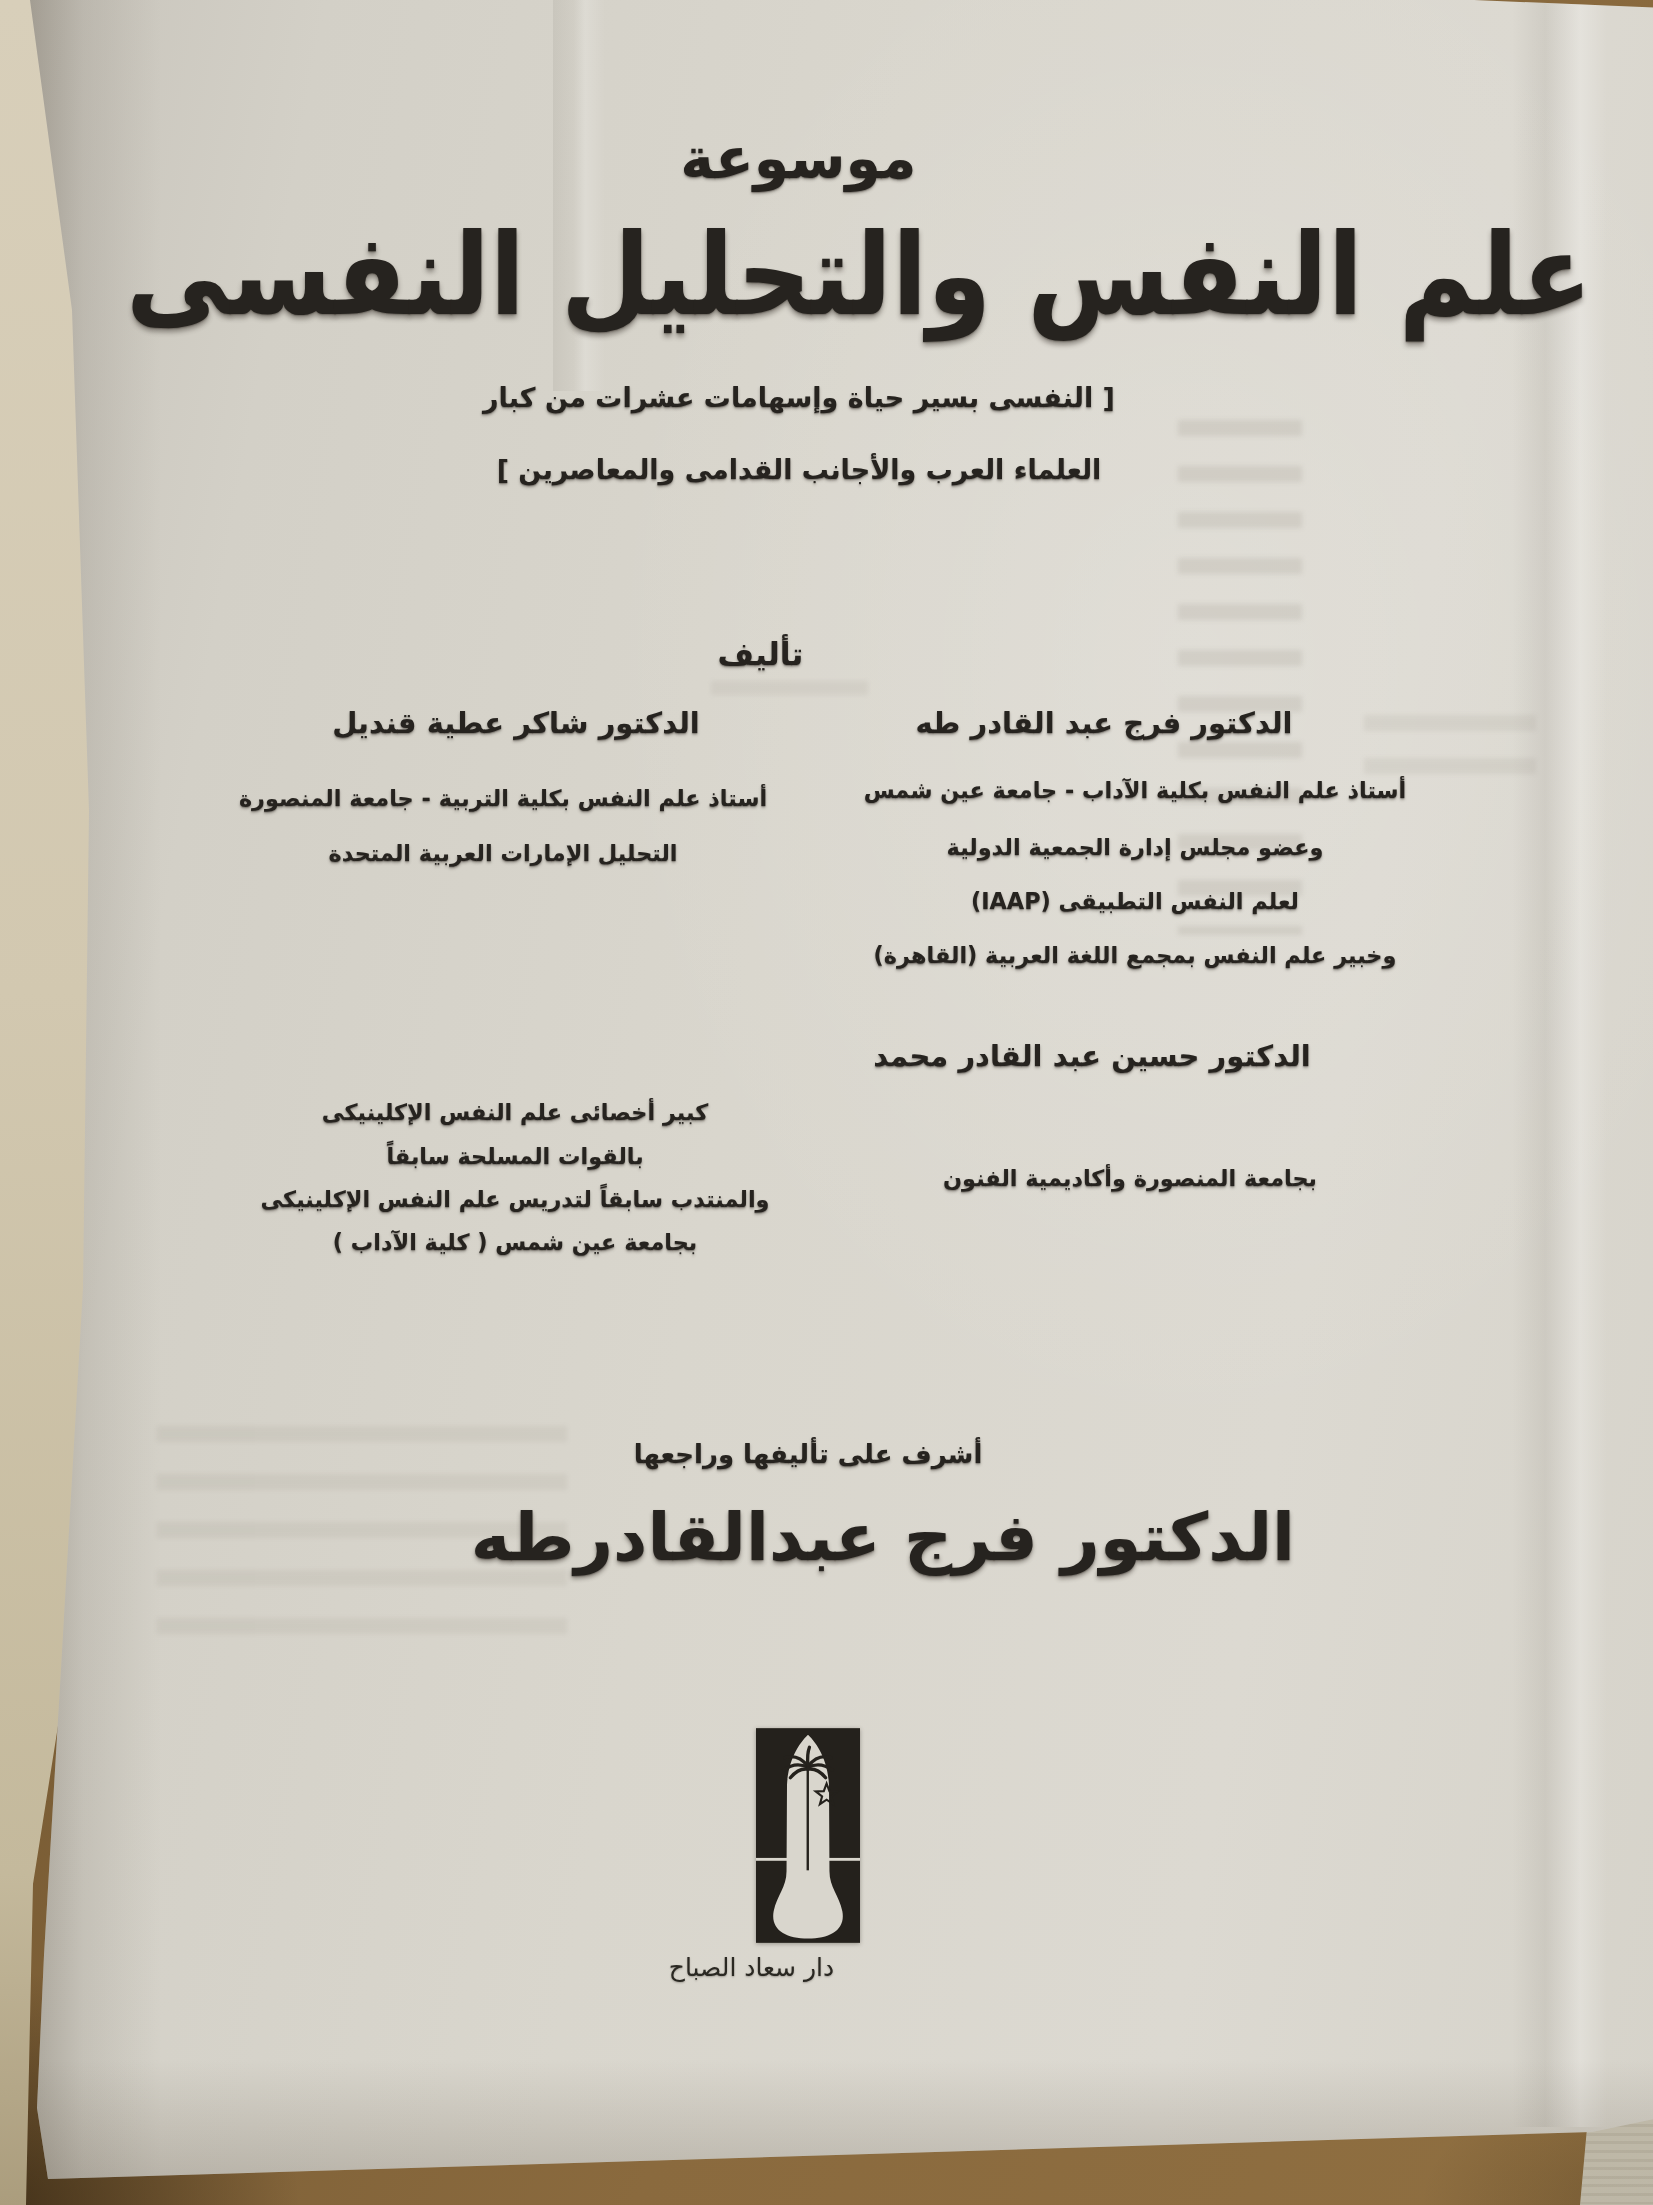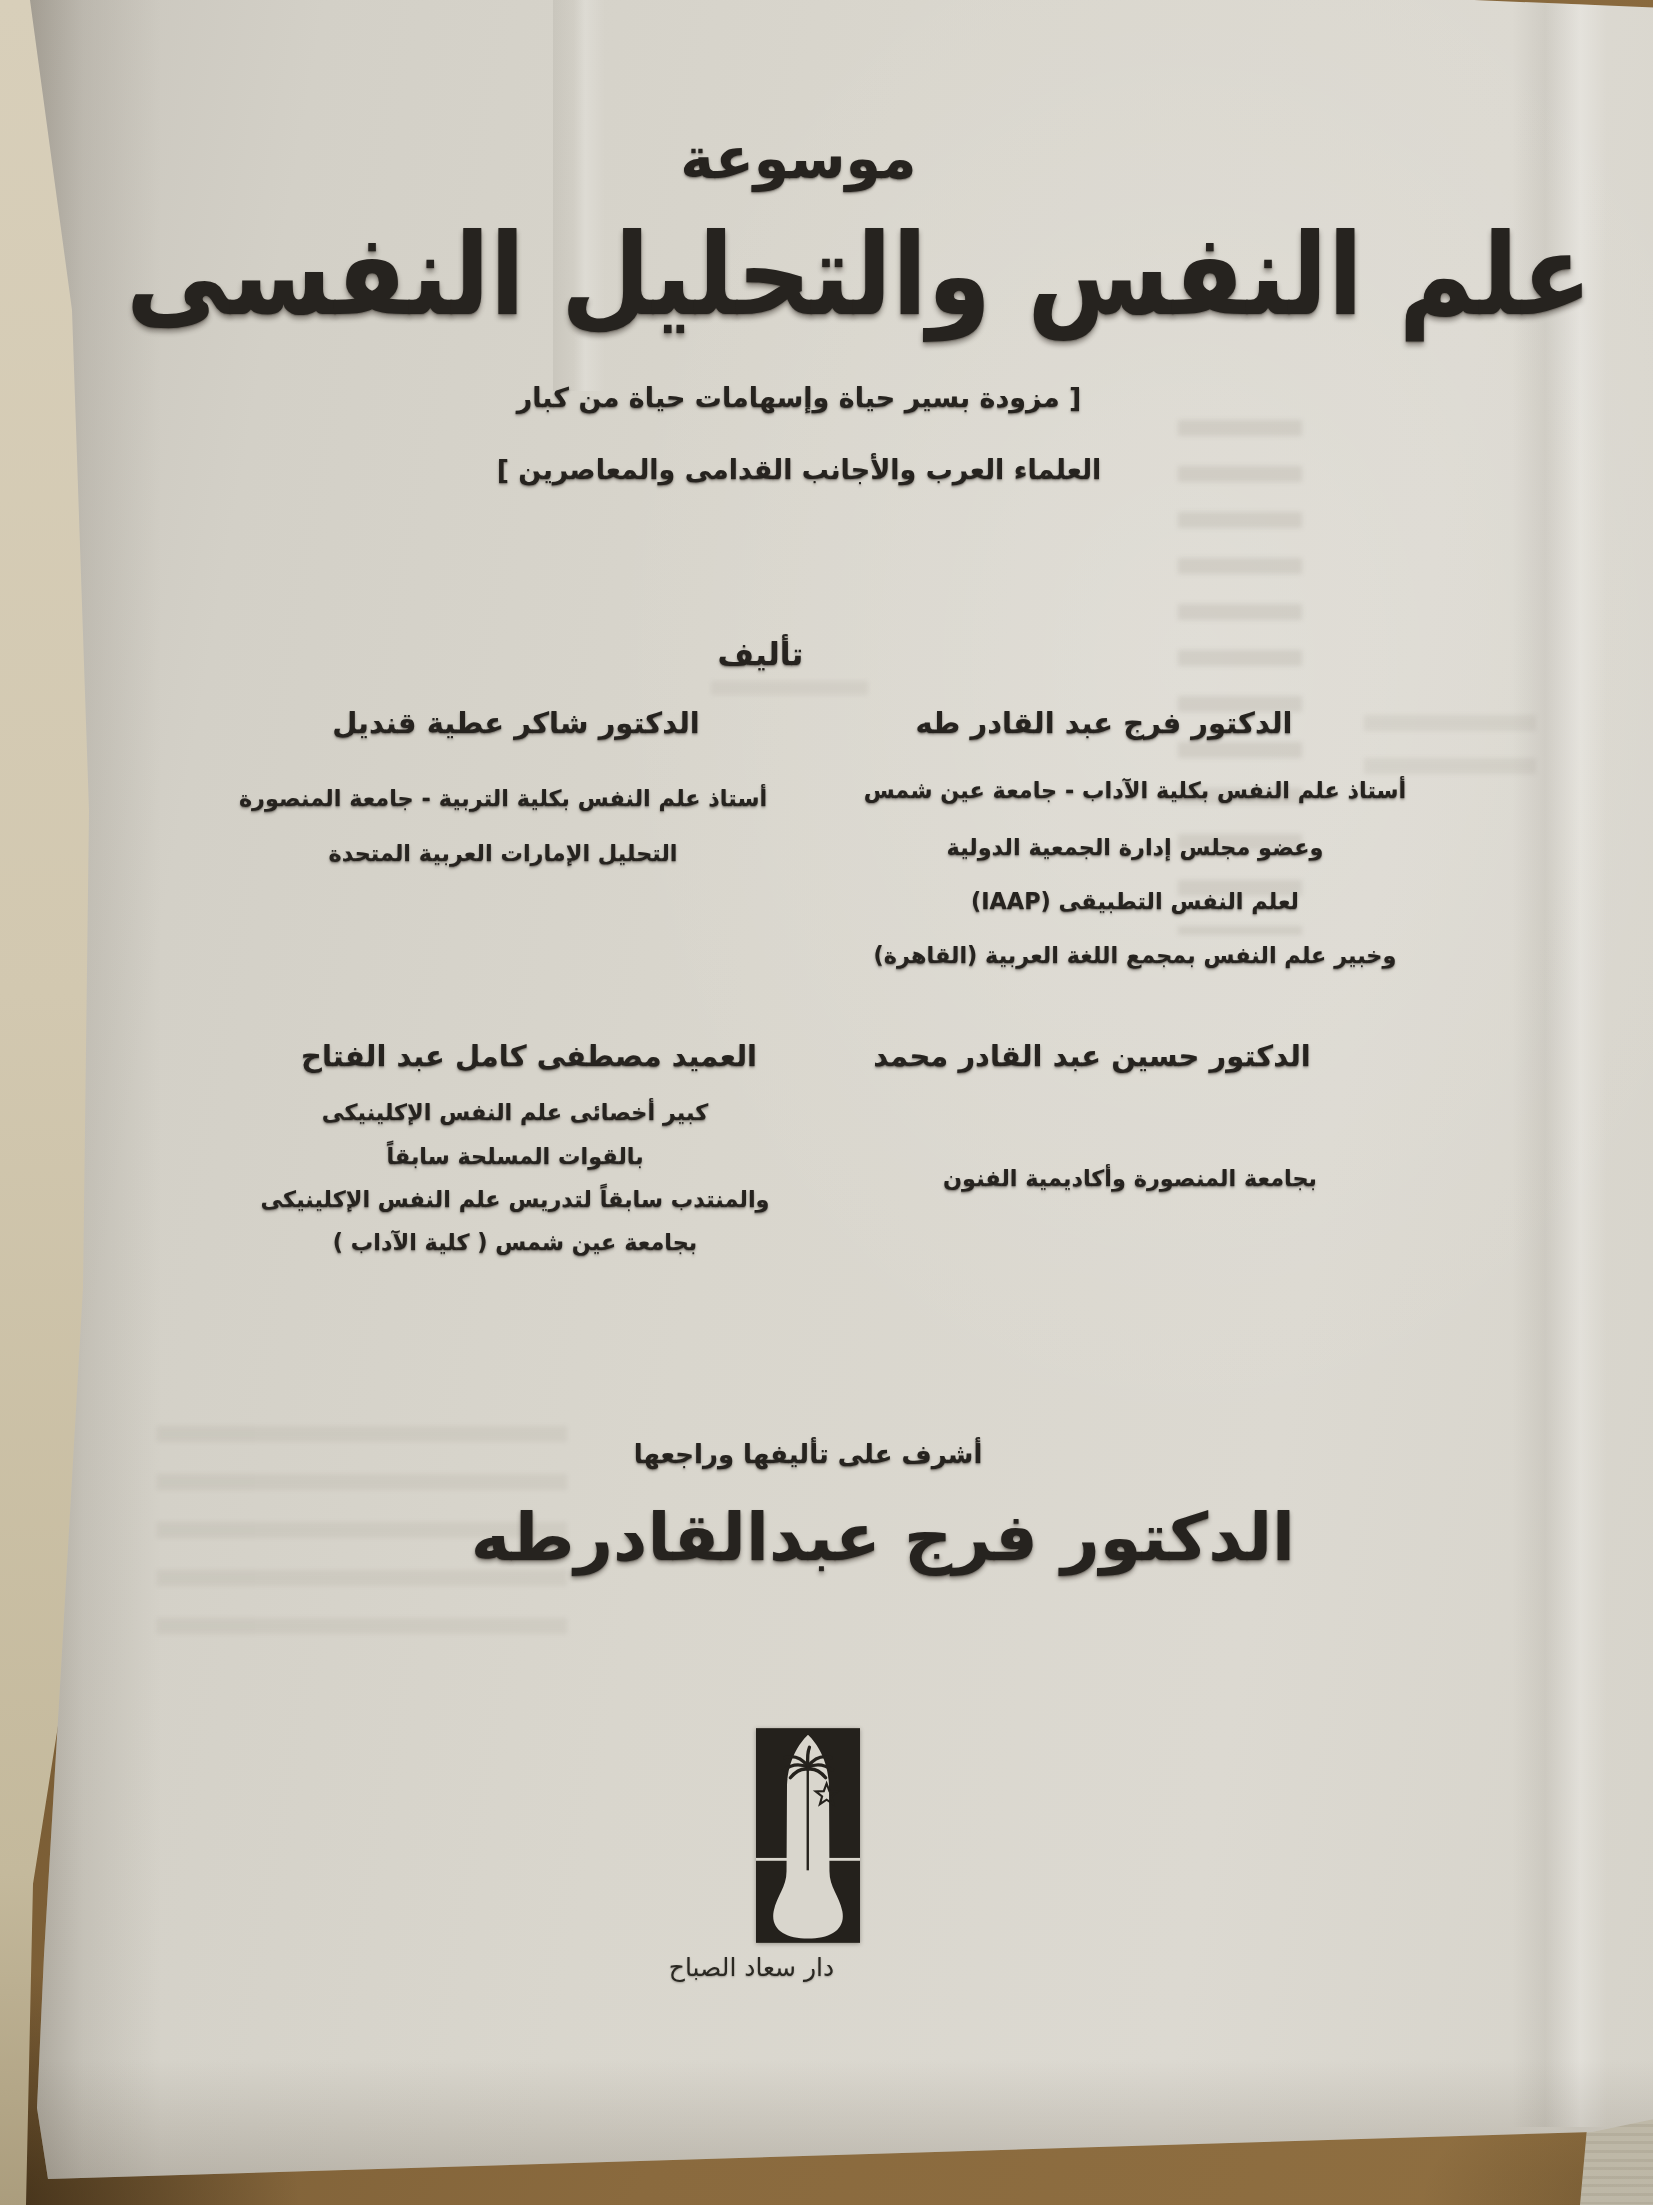--- a/index.html
+++ b/index.html
@@ -108,39 +108,38 @@
     <div class="crease-top"></div>
     <div class="crease-right"></div>
     <div class="ghost g1"></div>
     <div class="ghost g2"></div>
     <div class="ghost g3"></div>
     <div class="ghost g4"></div>
     <div class="bottom-shade"></div>
 
     <div class="t series">موسوعة</div>
     <div class="t title">علم النفس والتحليل النفسى</div>
-    <div class="t sub1">[ مزودة بسير حياة وإسهامات حياة من كبار</div>
+    <div class="t sub1">[ النفسى بسير حياة وإسهامات عشرات من كبار</div>
     <div class="t sub2">العلماء العرب والأجانب القدامى والمعاصرين ]</div>
 
     <div class="t byline">تأليف</div>
 
     <div class="t name rname1">الدكتور فرج عبد القادر طه</div>
     <div class="t aff r1a">أستاذ علم النفس بكلية الآداب - جامعة عين شمس</div>
     <div class="t aff r1b">وعضو مجلس إدارة الجمعية الدولية</div>
     <div class="t aff r1c">لعلم النفس التطبيقى (IAAP)</div>
     <div class="t aff r1d">وخبير علم النفس بمجمع اللغة العربية (القاهرة)</div>
 
     <div class="t name lname1">الدكتور شاكر عطية قنديل</div>
     <div class="t aff l1a">أستاذ علم النفس بكلية التربية - جامعة المنصورة</div>
     <div class="t aff l1b">التحليل الإمارات العربية المتحدة</div>
 
     <div class="t name rname2">الدكتور حسين عبد القادر محمد</div>
     <div class="t aff r2b">بجامعة المنصورة وأكاديمية الفنون</div>
 
-    <div class="t name lname2">العميد مصطفى كامل عبد الفتاح</div>
     <div class="t aff l2a">كبير أخصائى علم النفس الإكلينيكى</div>
     <div class="t aff l2b">بالقوات المسلحة سابقاً</div>
     <div class="t aff l2c">والمنتدب سابقاً لتدريس علم النفس الإكلينيكى</div>
     <div class="t aff l2d">بجامعة عين شمس ( كلية الآداب )</div>
 
     <div class="t suphead">أشرف على تأليفها وراجعها</div>
     <div class="t supname">الدكتور فرج عبدالقادرطه</div>
 
     <svg class="logo" viewBox="0 0 218 450" xmlns="http://www.w3.org/2000/svg">
       <rect x="0" y="0" width="218" height="450" fill="#24211c"></rect>

